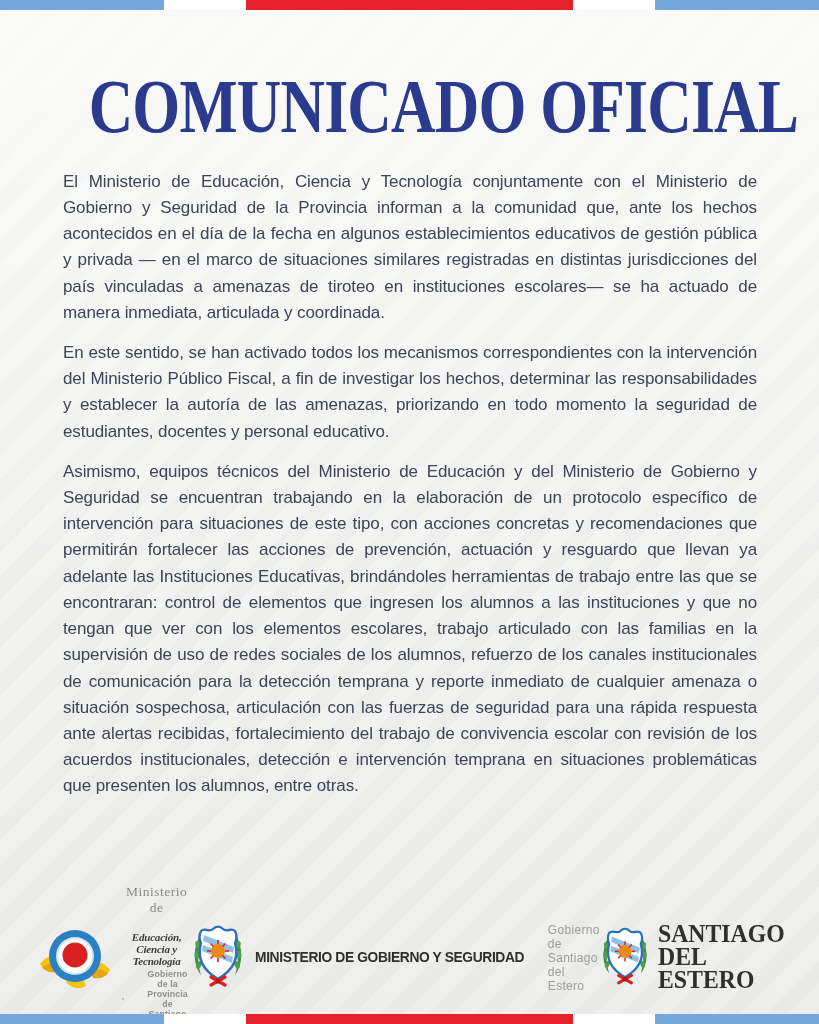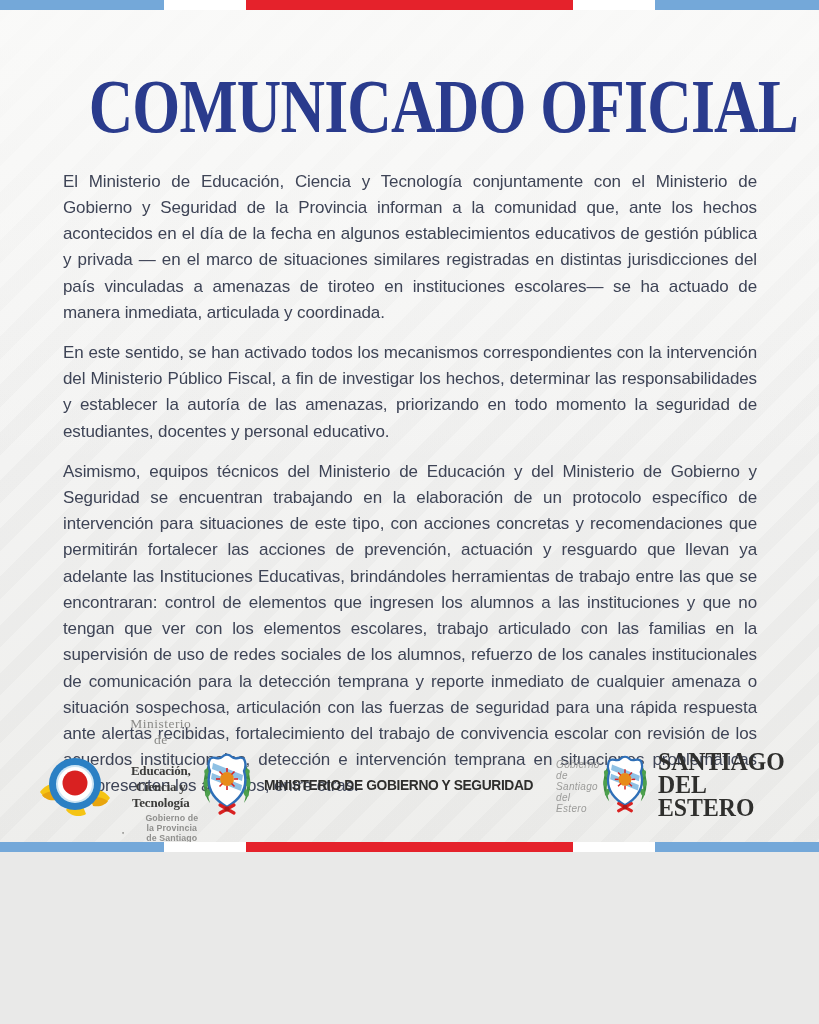--- a/index.html
+++ b/index.html
@@ -4,21 +4,21 @@
 <style>
   html,body{margin:0;padding:0;}
   body{
     width:819px;height:1024px;
     font-family:"Liberation Sans",sans-serif;
     background:#e9e9e8;
     overflow:hidden;
   }
   .page{
     position:relative;
-    width:819px;height:852px;
+    width:819px;height:1024px;
     background:linear-gradient(180deg,#f6f6f5 0%,#f3f3f2 55%,#eeeeec 100%);
     overflow:hidden;
   }
   
   .page::before{
     content:"";
     position:absolute;inset:0;
     background:repeating-linear-gradient(135deg,
       rgba(170,170,170,0.13) 0 16px,
       rgba(255,255,255,0) 16px 34px);
@@ -84,22 +84,22 @@
 
   
   .edu-emblem{width:78px;height:72px;flex:0 0 auto;margin-right:8px;}
   .edu-text{text-align:center;}
   .edu-line1{
     font-family:"Liberation Serif",serif;
     font-size:13.5px;color:#8a8a88;letter-spacing:.5px;
   }
   .edu-line2{
     font-family:"Liberation Serif",serif;
-    font-weight:bold;font-size:13px;color:#3c3c3a;
-    margin-top:15px;letter-spacing:-0.2px;
+    font-weight:bold;font-size:11px;color:#3c3c3a;
+    margin-top:15px;letter-spacing:-0.2px;font-style:italic;
   }
   .edu-line3{
     font-size:8.8px;font-weight:bold;color:#8f8f8d;
     margin-top:2px;letter-spacing:0.1px;
     display:flex;align-items:center;justify-content:center;gap:20px;
   }
   .mini-shield{width:8px;height:10px;display:inline-block;}
 
   
   .gob-shield{width:54px;height:66px;flex:0 0 auto;margin-right:10px;}
@@ -107,21 +107,21 @@
   .gob-line1{
     font-weight:bold;font-size:15px;color:#2e2e2c;
     letter-spacing:-0.4px;white-space:nowrap;
     transform:scaleX(0.92);transform-origin:left center;
   }
   .gob-underline{
     width:92%;height:2px;margin-top:4px;
     background:linear-gradient(to right,#2f6fb7 0 46%,#ffffff 46% 54%,#da2330 54% 100%);
   }
   .gob-line2{
-    font-size:10px;color:#9b9b99;margin-top:4px;letter-spacing:.3px;font-style:italic;
+    font-size:12px;color:#9b9b99;margin-top:4px;letter-spacing:.3px;
   }
 
   
   .prov-shield{width:50px;height:62px;flex:0 0 auto;margin-right:8px;}
   .prov-text{
     font-family:"Liberation Serif",serif;
     font-weight:bold;color:#2f2f2d;
     font-size:25px;line-height:0.92;letter-spacing:0px;
     transform:scaleX(0.95);transform-origin:left center;
   }

